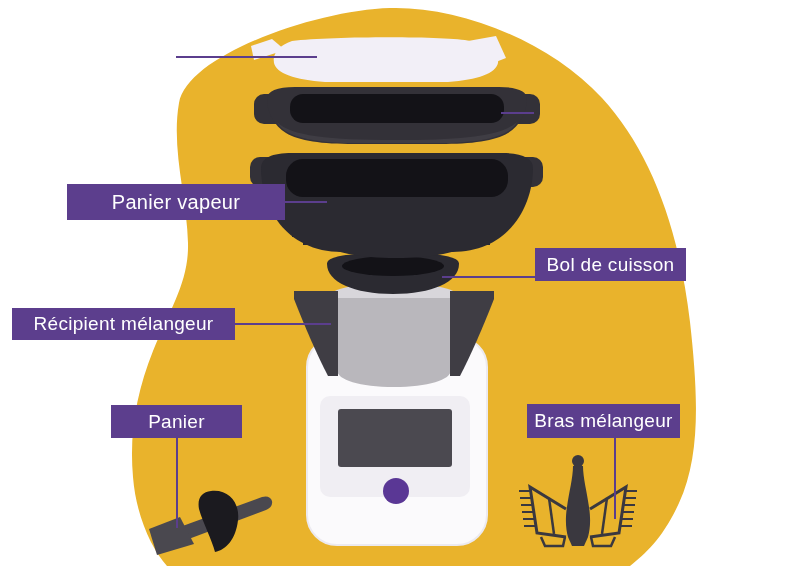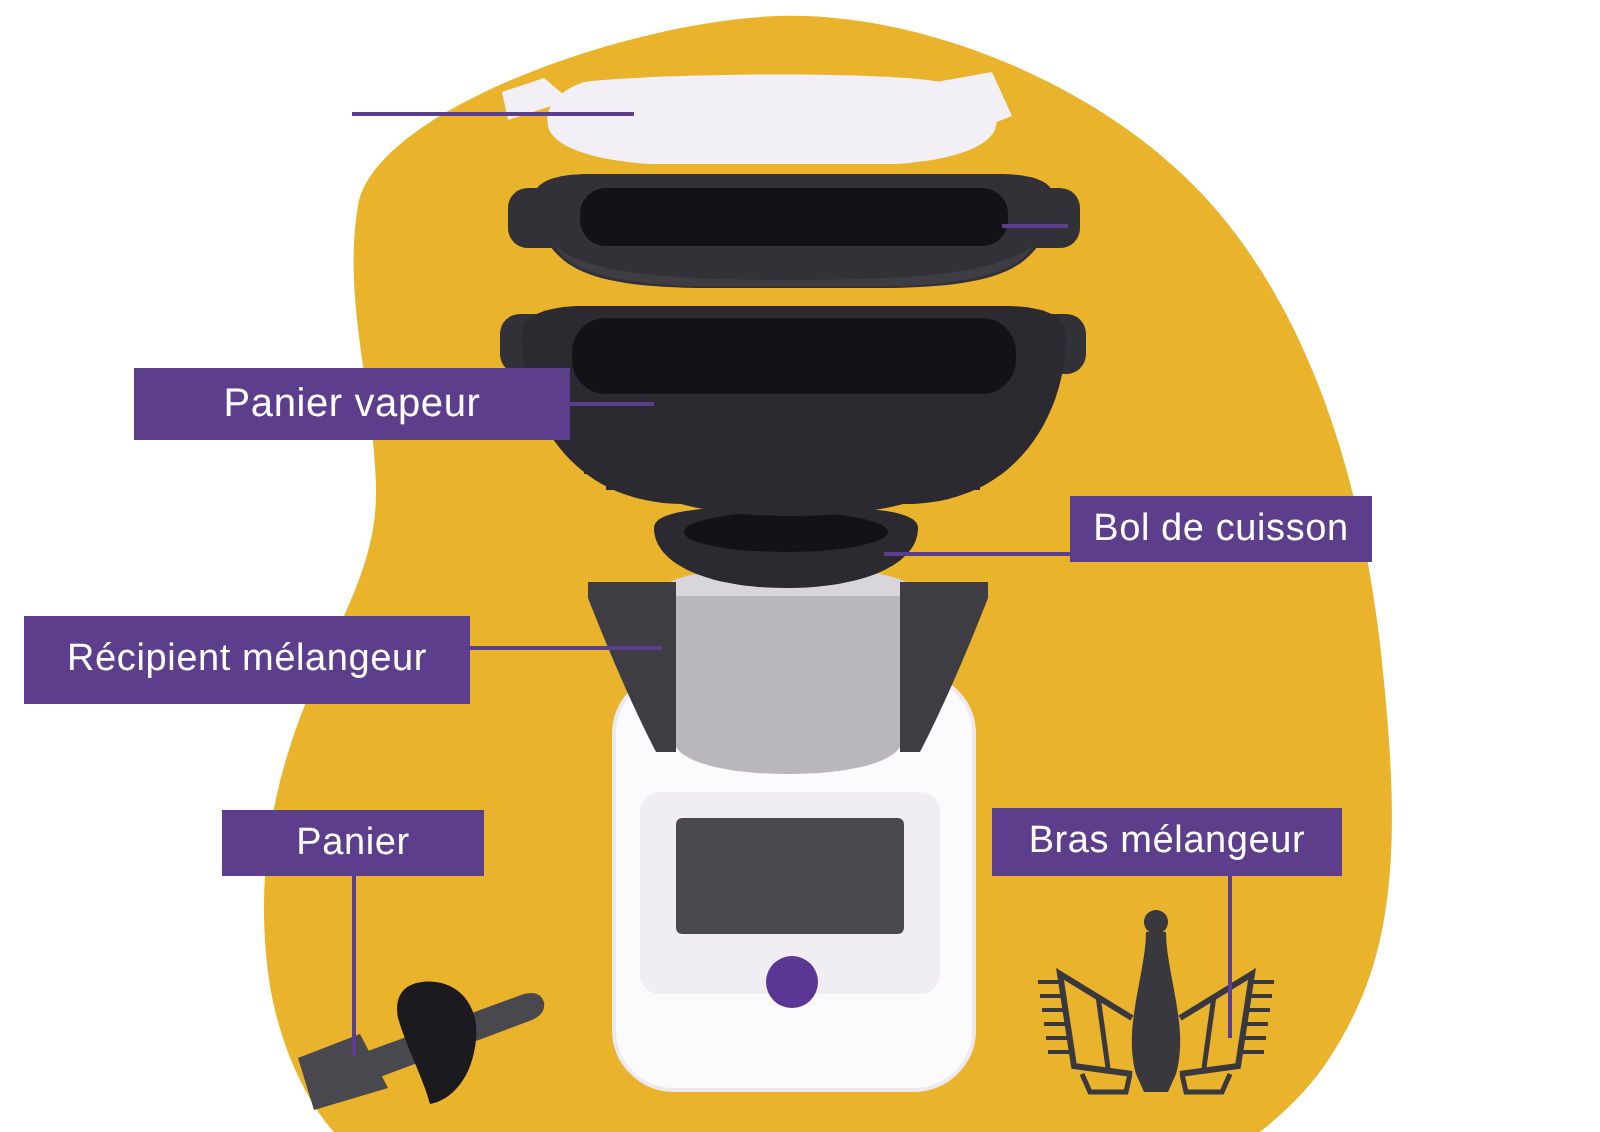--- a/index.html
+++ b/index.html
@@ -30,23 +30,23 @@
   .label{
     position:absolute;display:flex;align-items:center;justify-content:center;
     flex-direction:column;
     background:var(--label-purple,#5c3e8d);color:#fff;
     font-size:19px;letter-spacing:.3px;text-align:center;z-index:3;
   }
   #label-couvercle{left:46px;top:40px;width:130px;height:32px}
   #label-plateau{left:534px;top:92px;width:174px;height:63px;font-size:18px;line-height:21px}
   #label-panier{left:67px;top:184px;width:218px;height:36px;font-size:20px}
   #label-bol{left:535px;top:248px;width:151px;height:33px}
-  #label-recipient{left:12px;top:308px;width:223px;height:44px}
+  #label-recipient{left:12px;top:308px;width:223px;height:32px}
   #label-spatule{left:111px;top:405px;width:131px;height:33px}
-  #label-bras{left:496px;top:404px;width:175px;height:34px}
+  #label-bras{left:527px;top:404px;width:153px;height:34px}
   
   .connector{position:absolute;background:var(--line-purple,#5b3e8d);z-index:2;}
   #line-couvercle{left:176px;top:56px;width:141px;height:2px}
   #line-plateau{left:501px;top:112px;width:33px;height:2px}
   #line-panier{left:285px;top:201px;width:42px;height:2px}
   #line-bol{left:442px;top:276px;width:93px;height:2px}
   #line-recipient{left:235px;top:323px;width:96px;height:2px}
   #line-spatule{left:176px;top:438px;width:2px;height:90px}
   #line-bras{left:614px;top:438px;width:2px;height:81px}
 </style>

